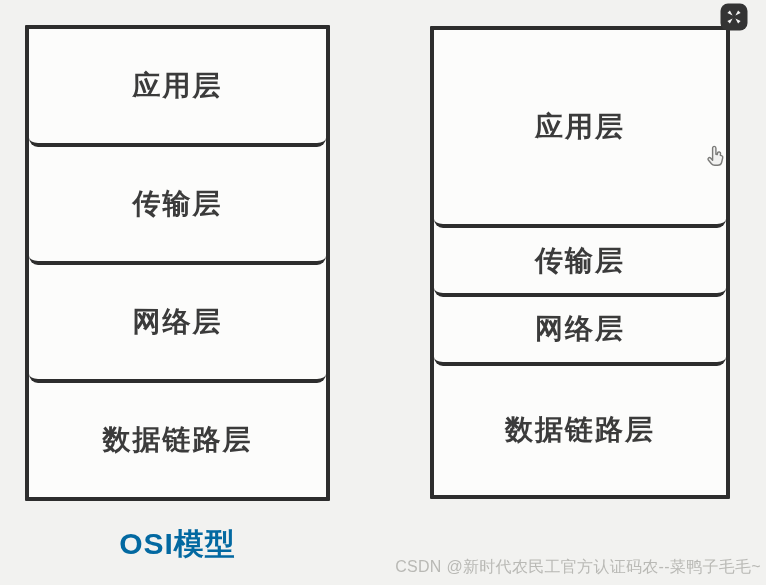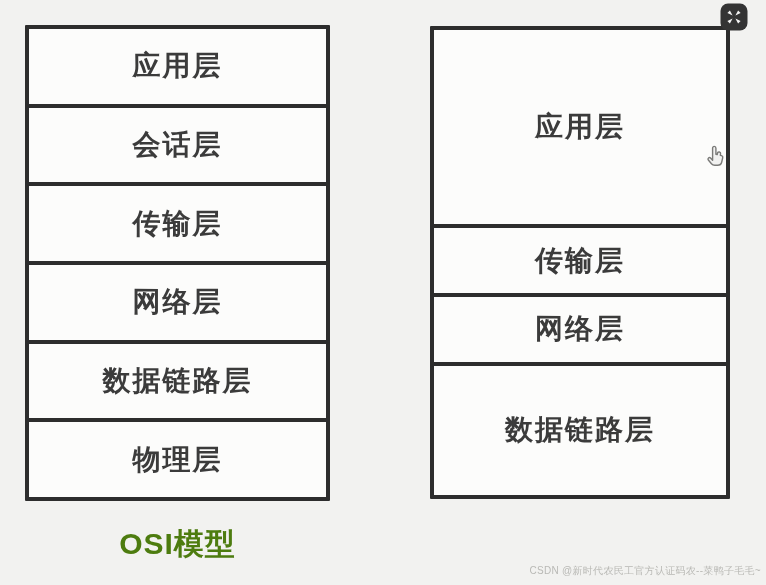--- a/index.html
+++ b/index.html
@@ -44,34 +44,35 @@
     flex: 1 1 0;
     display: flex;
     align-items: center;
     justify-content: center;
     border-bottom: 4px solid #2d2d2d;
     font-size: 28px;
     font-weight: 600;
     color: #3b3b3b;
     letter-spacing: 2px;
     background: #fcfcfb;
+    border-radius: 9px;
   }
   .layer-row:last-child {
     border-bottom: none;
   }
   .span-1 { flex-grow: 1; }
   .span-2 { flex-grow: 2; }
   .span-3 { flex-grow: 3; }
   
   .caption {
     position: absolute;
     text-align: center;
     font-size: 30px;
     font-weight: 600;
-    color: #4d7c0f;
+    color: #0369a1;
     letter-spacing: 1px;
   }
   .caption-osi {
     left: 25px;
     top: 524px;
     width: 305px;
   }
   .caption-tcpip {
     left: 430px;
     top: 524px;
@@ -98,39 +99,37 @@
     width: 21px;
     height: 23px;
     pointer-events: none;
     line-height: 0;
   }
   
   .watermark {
     position: absolute;
     right: 5px;
     bottom: 7px;
-    font-size: 10px;
+    font-size: 16px;
     color: #b9b9b5;
     letter-spacing: 0.3px;
     white-space: nowrap;
     margin-left: 21px;
   }
 </style>
 </head>
 <body>
 
 <div class="stage">
 
   <div class="stack stack-osi">
     <div class="layer-row">应用层</div>
-    <div class="layer-row">会话层</div>
     <div class="layer-row">传输层</div>
     <div class="layer-row">网络层</div>
     <div class="layer-row">数据链路层</div>
-    <div class="layer-row">物理层</div>
   </div>
 
   <div class="stack stack-tcpip">
     <div class="layer-row span-3">应用层</div>
     <div class="layer-row span-1">传输层</div>
     <div class="layer-row span-1">网络层</div>
     <div class="layer-row span-2">数据链路层</div>
   </div>
 
   <div class="caption caption-osi">OSI模型</div>

